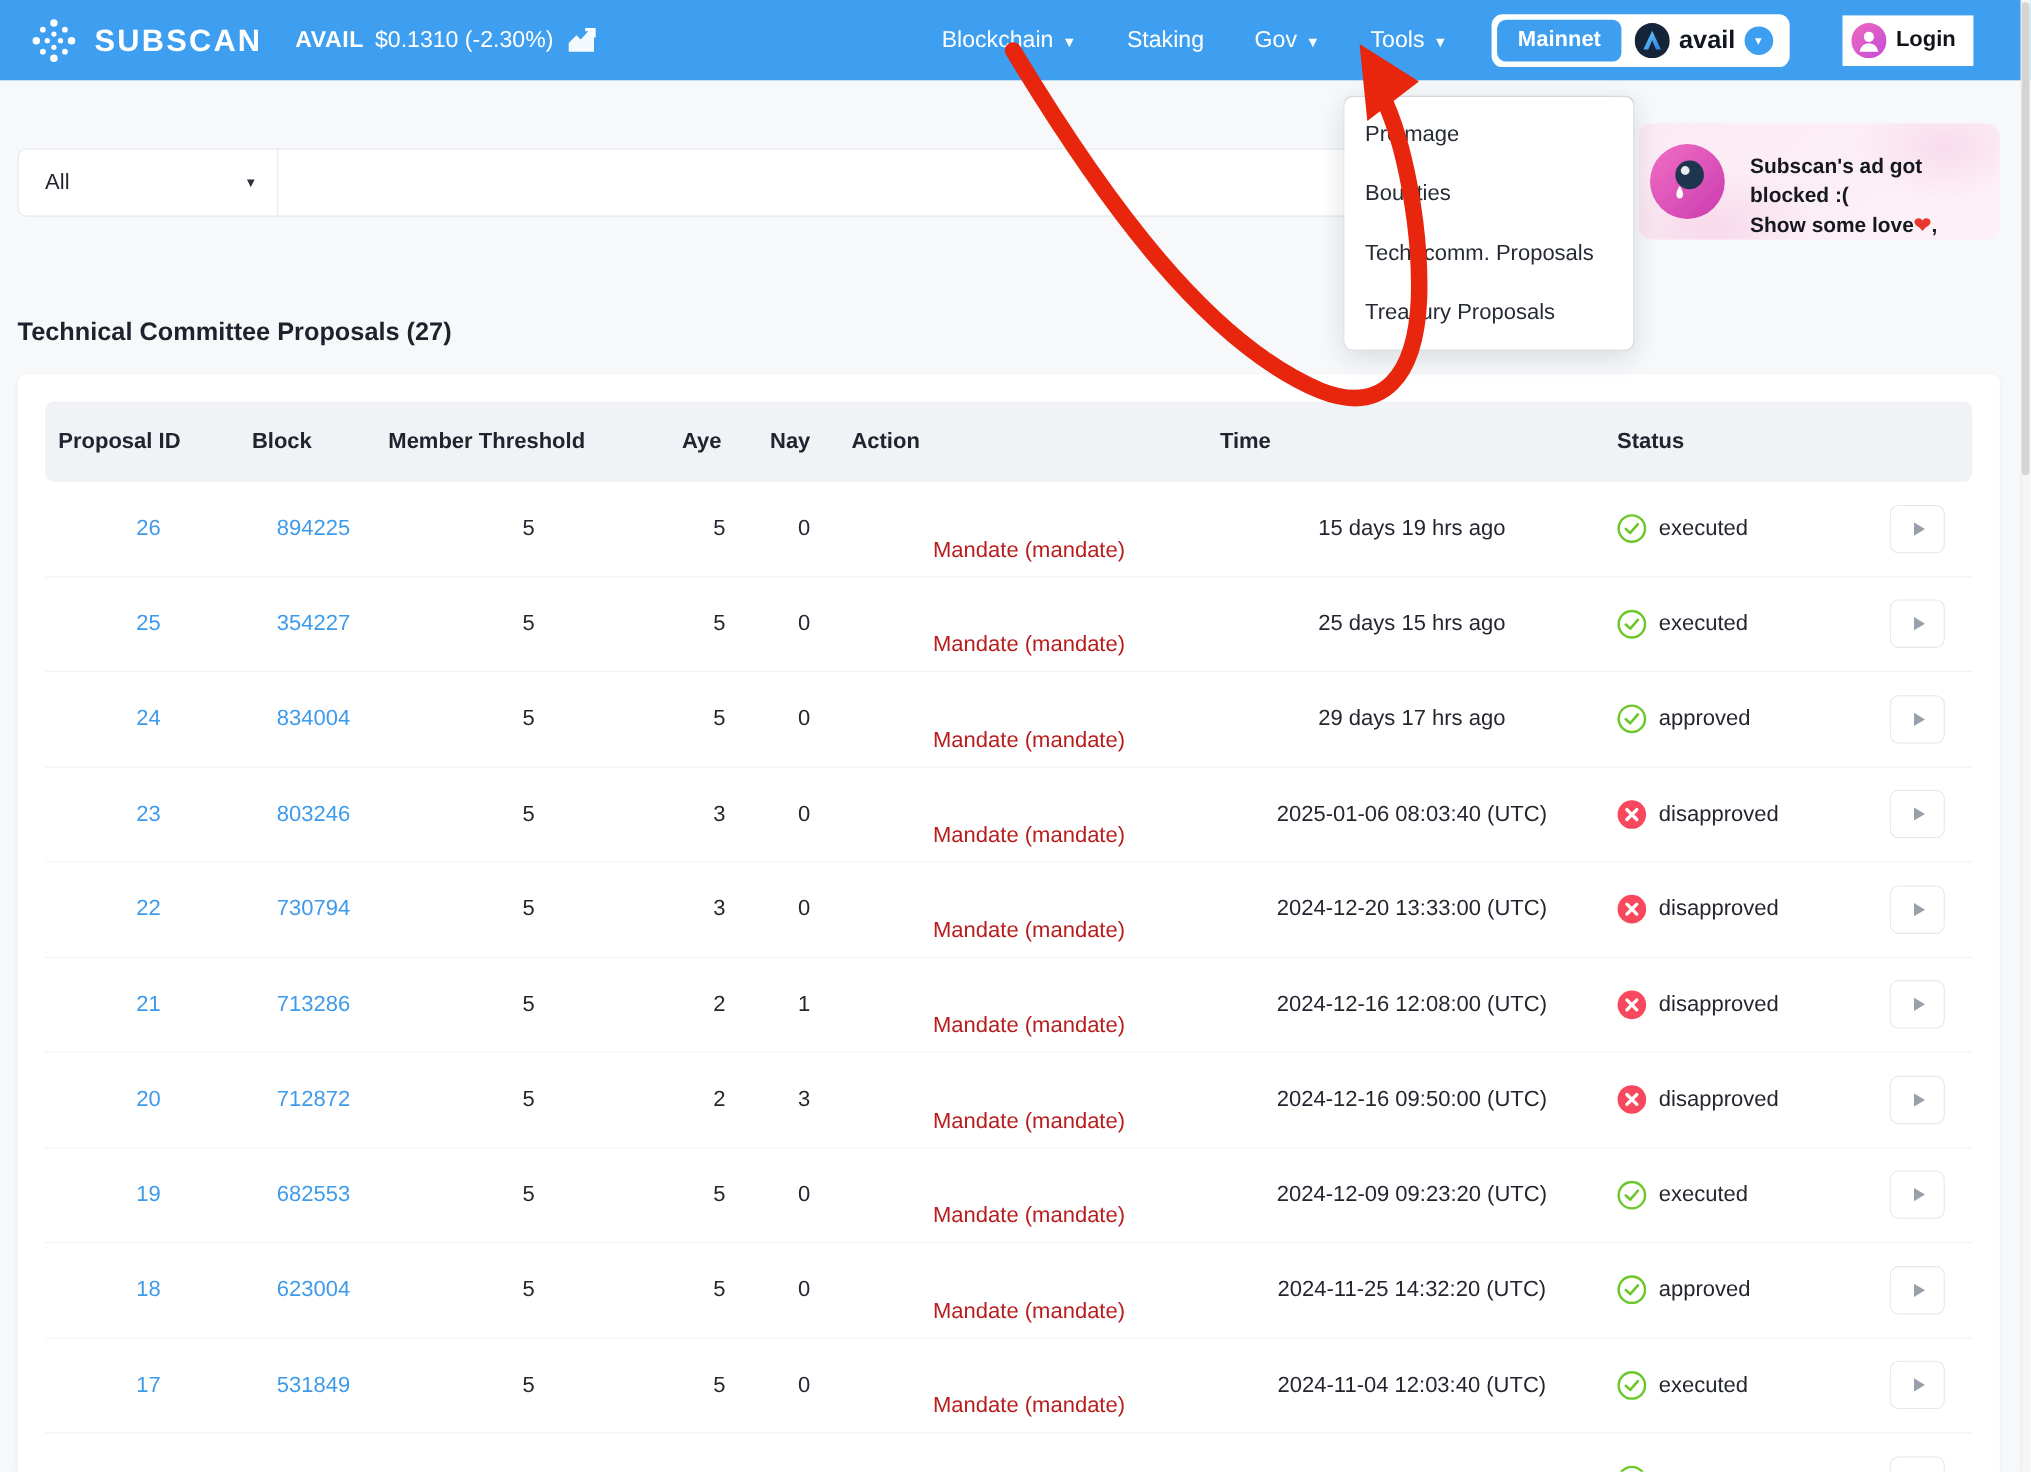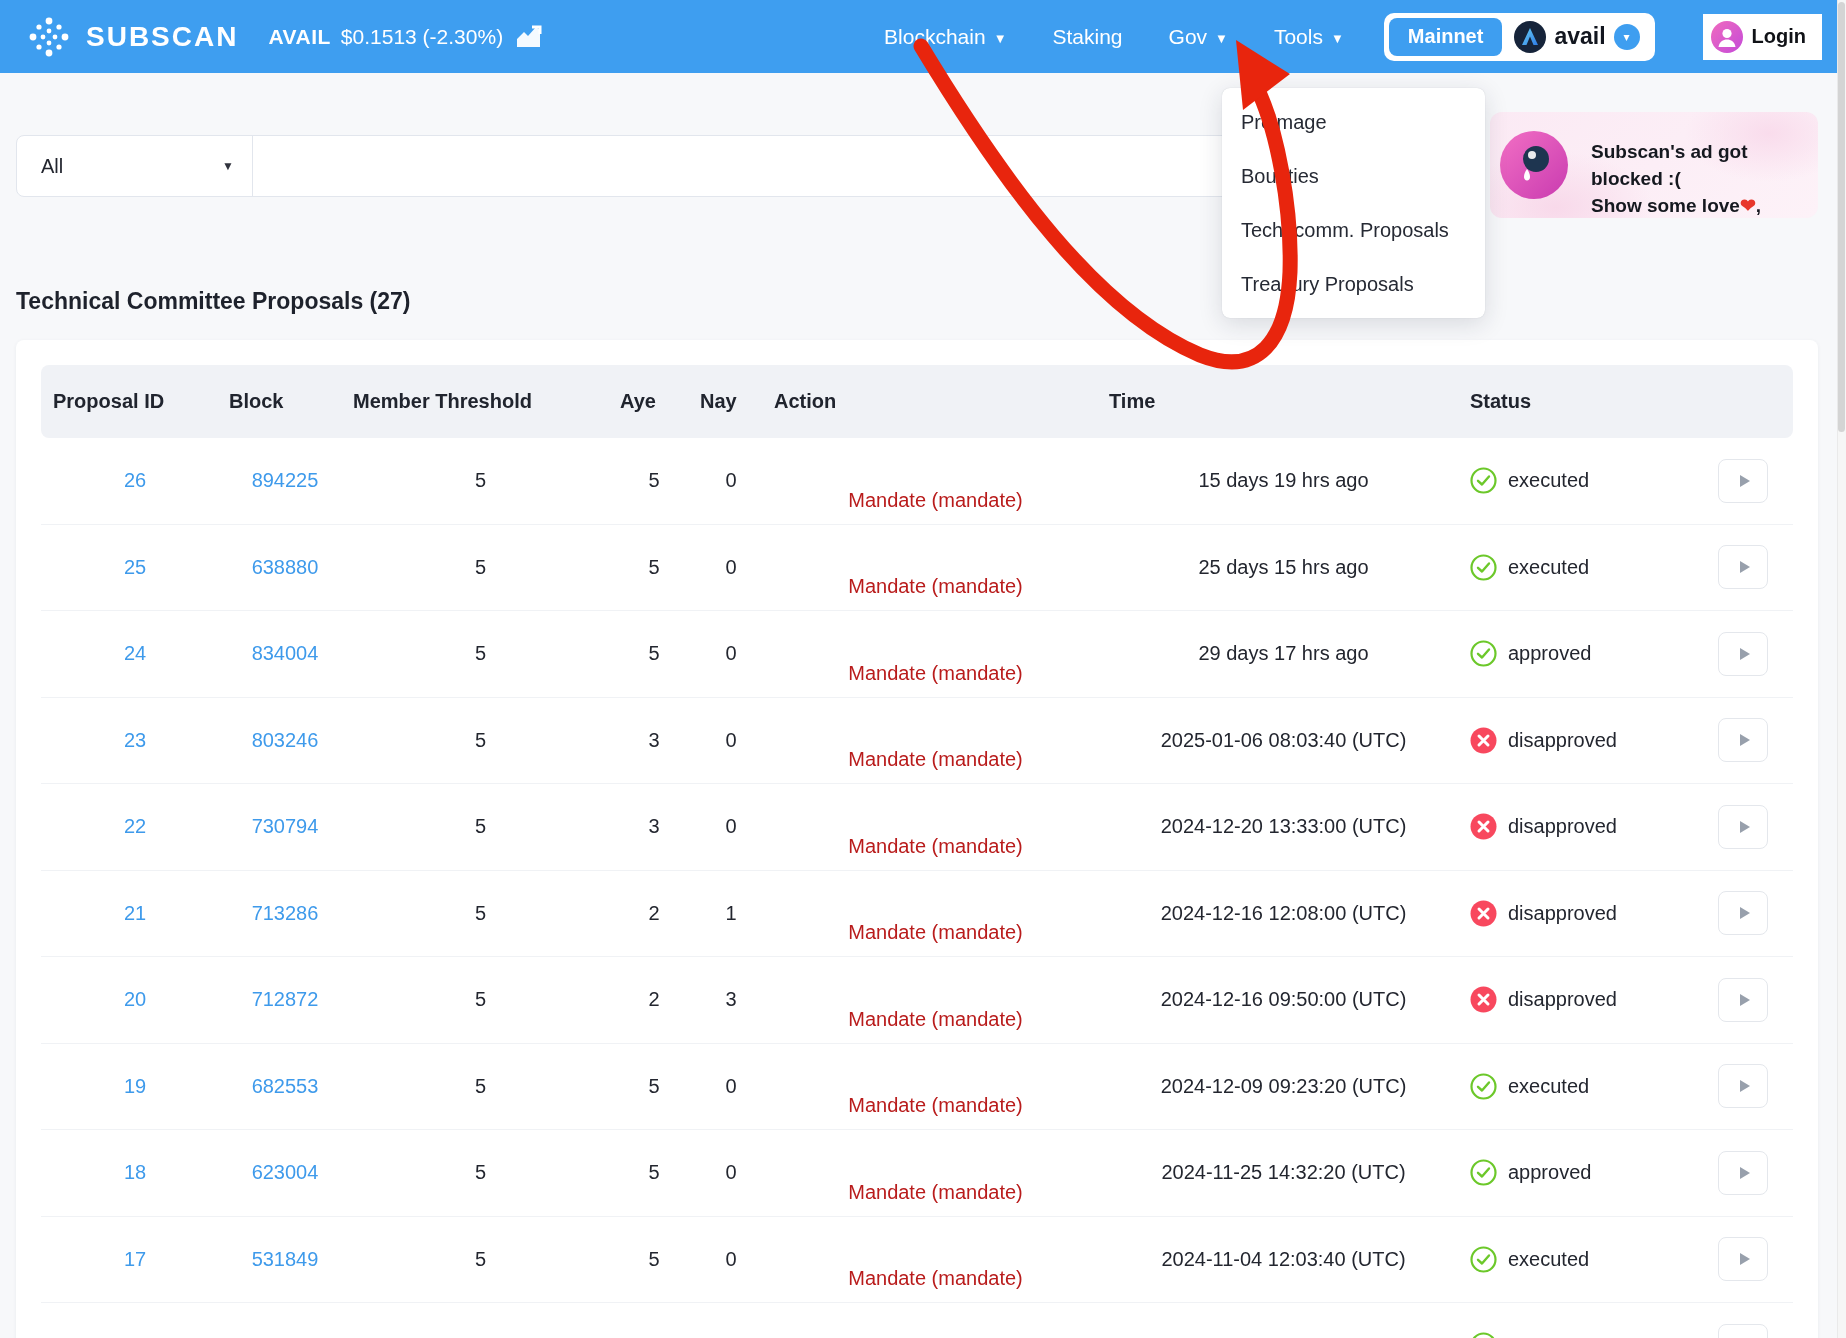--- a/index.html
+++ b/index.html
@@ -8,21 +8,21 @@
     position:relative; overflow:hidden;
     background:#F7F8FA;
     font-family:"Liberation Sans", sans-serif;
     color:#23262F;
   }
 
   
   .topbar {
     position:absolute; top:0; left:0; width:1846px; height:73px;
     background:#3E9EF0; display:flex; align-items:center;
-    padding:0 24px 0 26px; z-index:10;
+    padding:0 52px 0 26px; z-index:10;
   }
   .brand-group { display:flex; align-items:center; gap:14px; }
   .brand-word { color:#FFFFFF; font-size:28px; font-weight:600; letter-spacing:2px; }
   .price-group { display:flex; align-items:center; gap:10px; margin-left:30px; color:#FFFFFF; }
   .token-name { font-weight:800; font-size:21px; letter-spacing:.5px; }
   .token-price { font-size:21px; }
   .chart-ic { margin-left:2px; display:flex; cursor:pointer; }
 
   .main-nav { display:flex; align-items:center; gap:46px; margin-left:auto; margin-right:40px; }
   .nav-item { display:flex; align-items:center; gap:8px; color:#FFFFFF; font-size:21px; cursor:pointer; }
@@ -165,21 +165,21 @@
           <circle cx="23" cy="29" r="2.4"></circle>
           <circle cx="17" cy="23" r="2.4"></circle>
         </g>
       </svg>
     </span>
     <span class="brand-word">SUBSCAN</span>
   </div>
 
   <div class="price-group">
     <span class="token-name">AVAIL</span>
-    <span class="token-price">$0.1513 (-2.30%)</span>
+    <span class="token-price">$0.1310 (-2.30%)</span>
     <span class="chart-ic ic">
       <svg width="27" height="24" viewBox="0 0 27 24">
         <path d="M2 22 L2 14 L9 7 L13 11 L21 2 L25 5 L25 22 Z" fill="#FFFFFF" opacity="0.95"></path>
         <path d="M17 2 L25 2 L25 9" fill="none" stroke="#FFFFFF" stroke-width="3"></path>
       </svg>
     </span>
   </div>
 
   <div class="main-nav">
   <div class="nav-item">
@@ -314,21 +314,21 @@
     </div>
     <div>
       <div class="expand-btn">
         <span class="expand-tri"></span>
       </div>
     </div>
   </div>
 
   <div class="tgrid trow">
     <div class="cell-link">25</div>
-    <div class="cell-link">638880</div>
+    <div class="cell-link">354227</div>
     <div>5</div>
     <div>5</div>
     <div>0</div>
     <div class="cell-action">Mandate (mandate)</div>
     <div>25 days 15 hrs ago</div>
     <div class="cell-status">
       <span class="ic ic-success">
         <svg width="27" height="27" viewBox="0 0 27 27">
           <circle cx="13.5" cy="13.5" r="12" fill="none" stroke="#6CC82A" stroke-width="2.2"></circle>
           <path d="M8 13.8 L12 17.5 L19 9.5" fill="none" stroke="#6CC82A" stroke-width="2.4" stroke-linecap="round" stroke-linejoin="round"></path>

